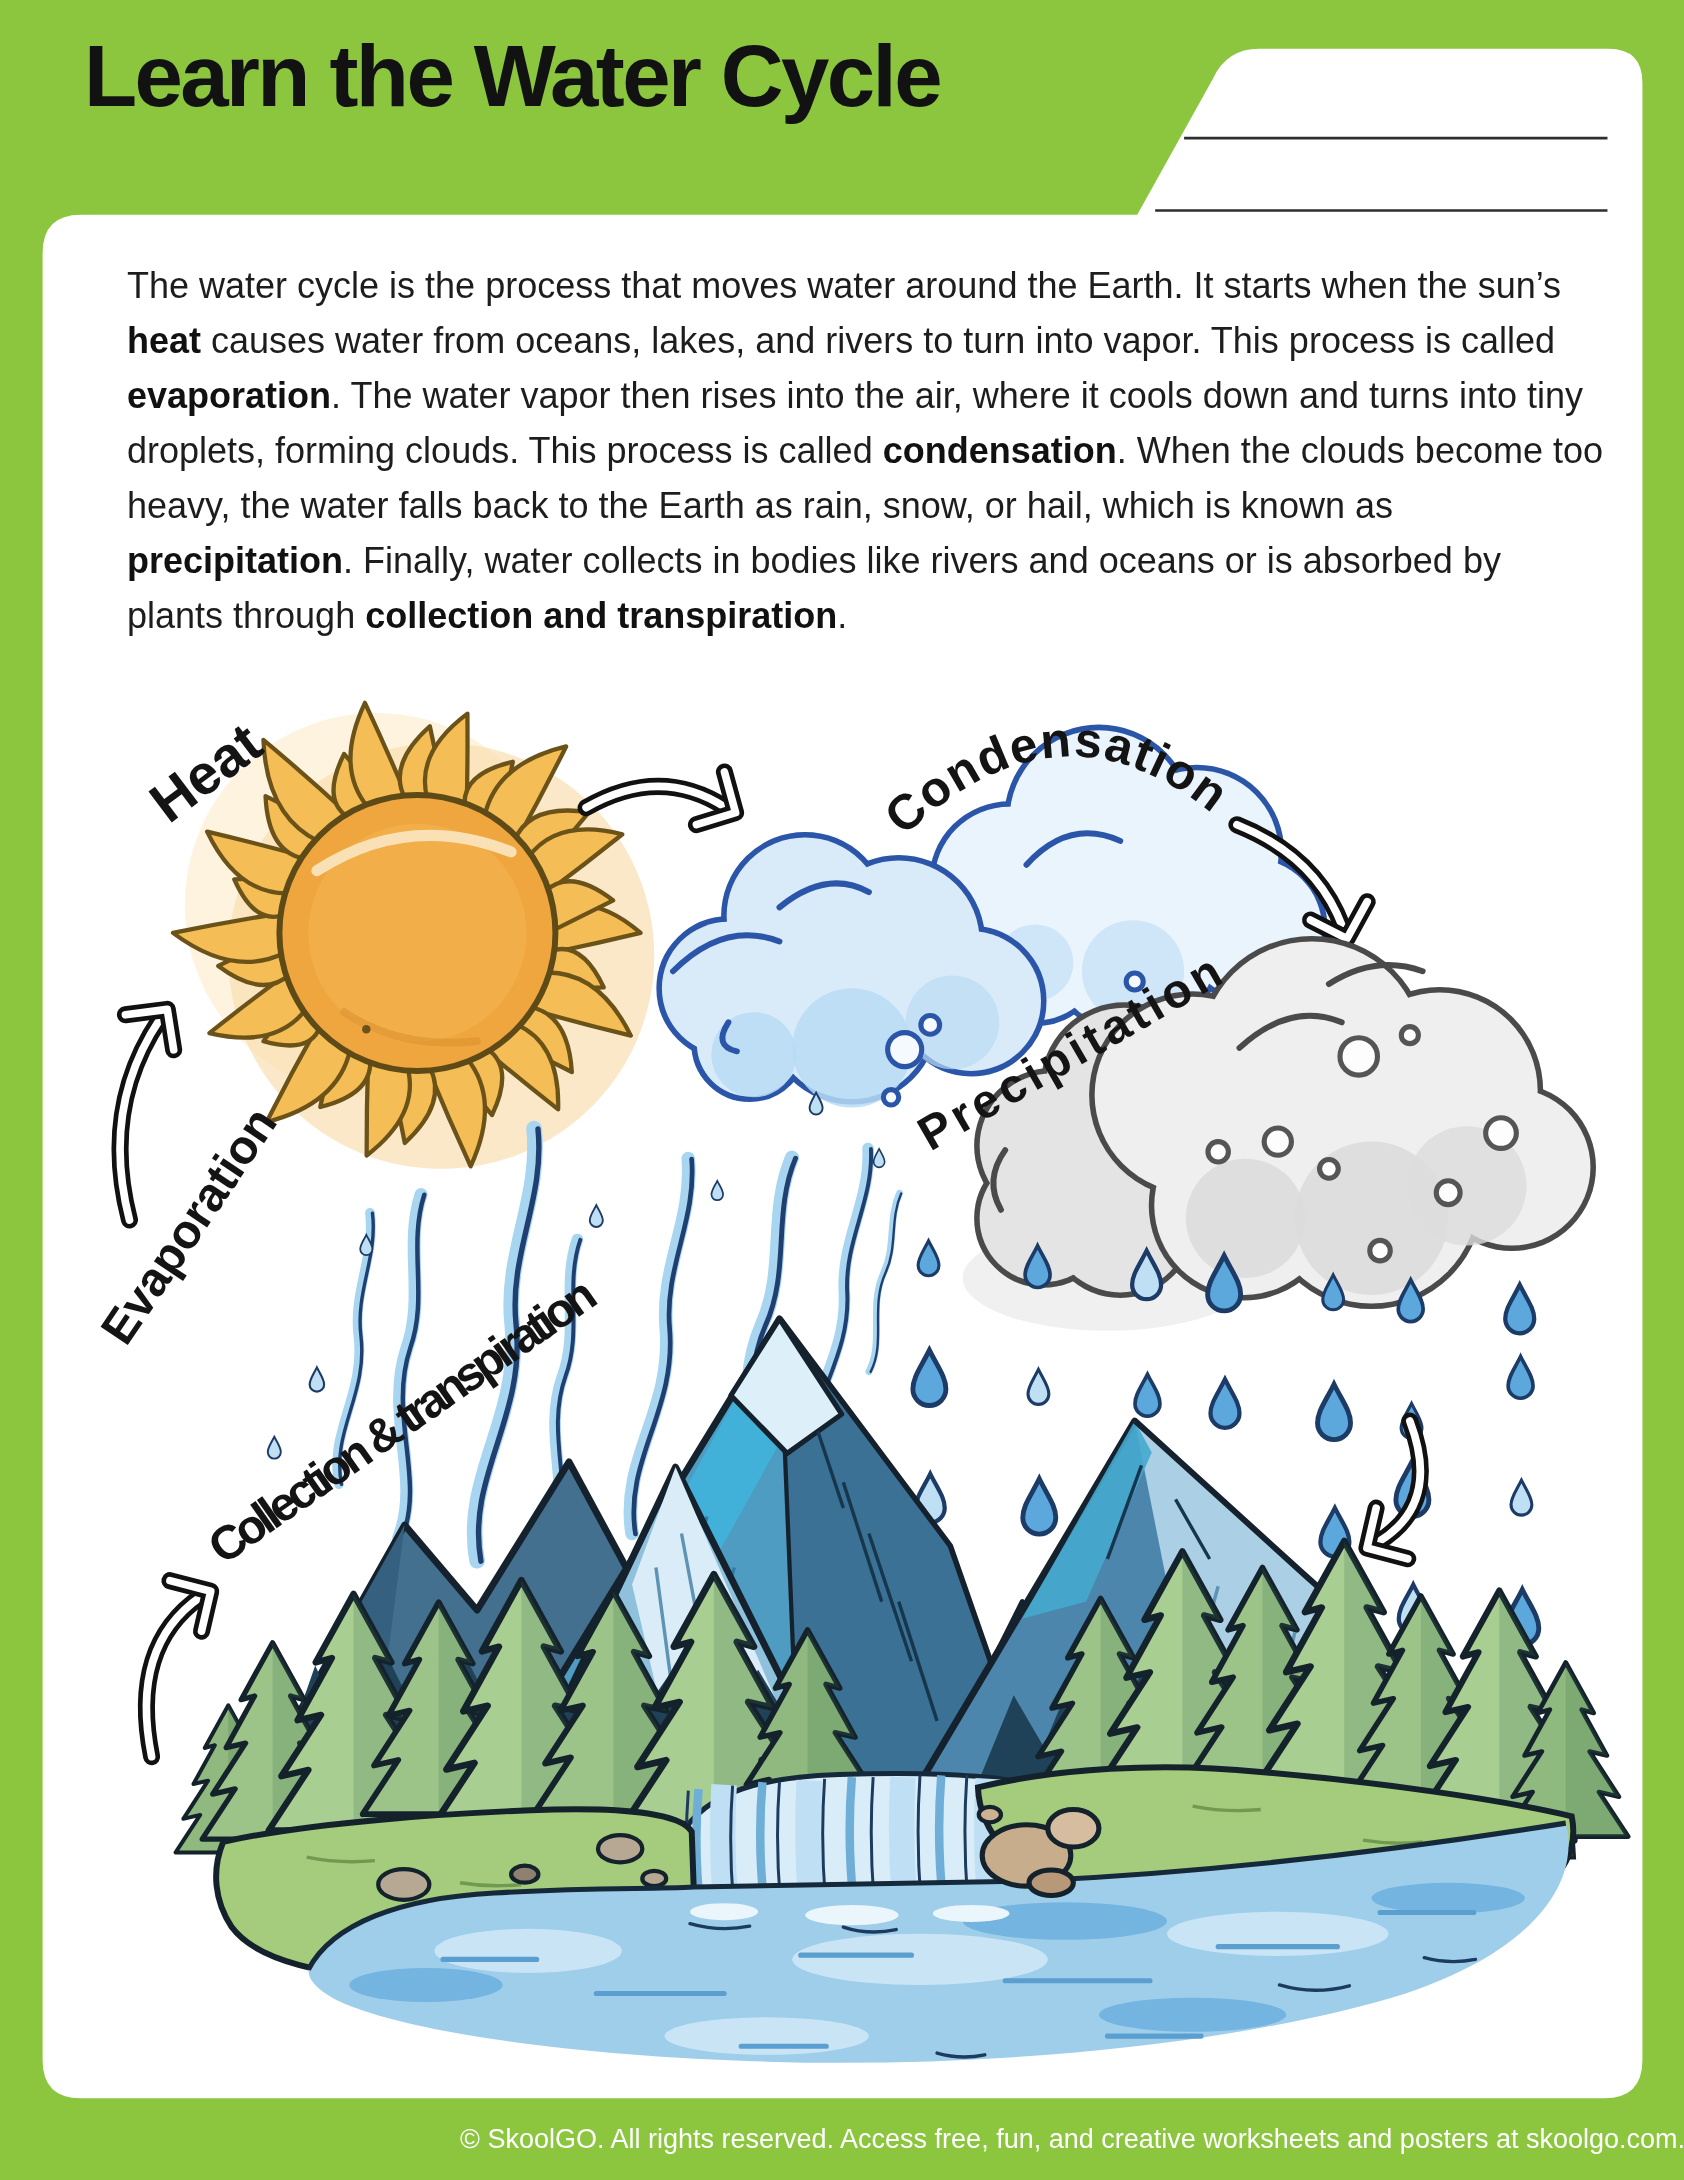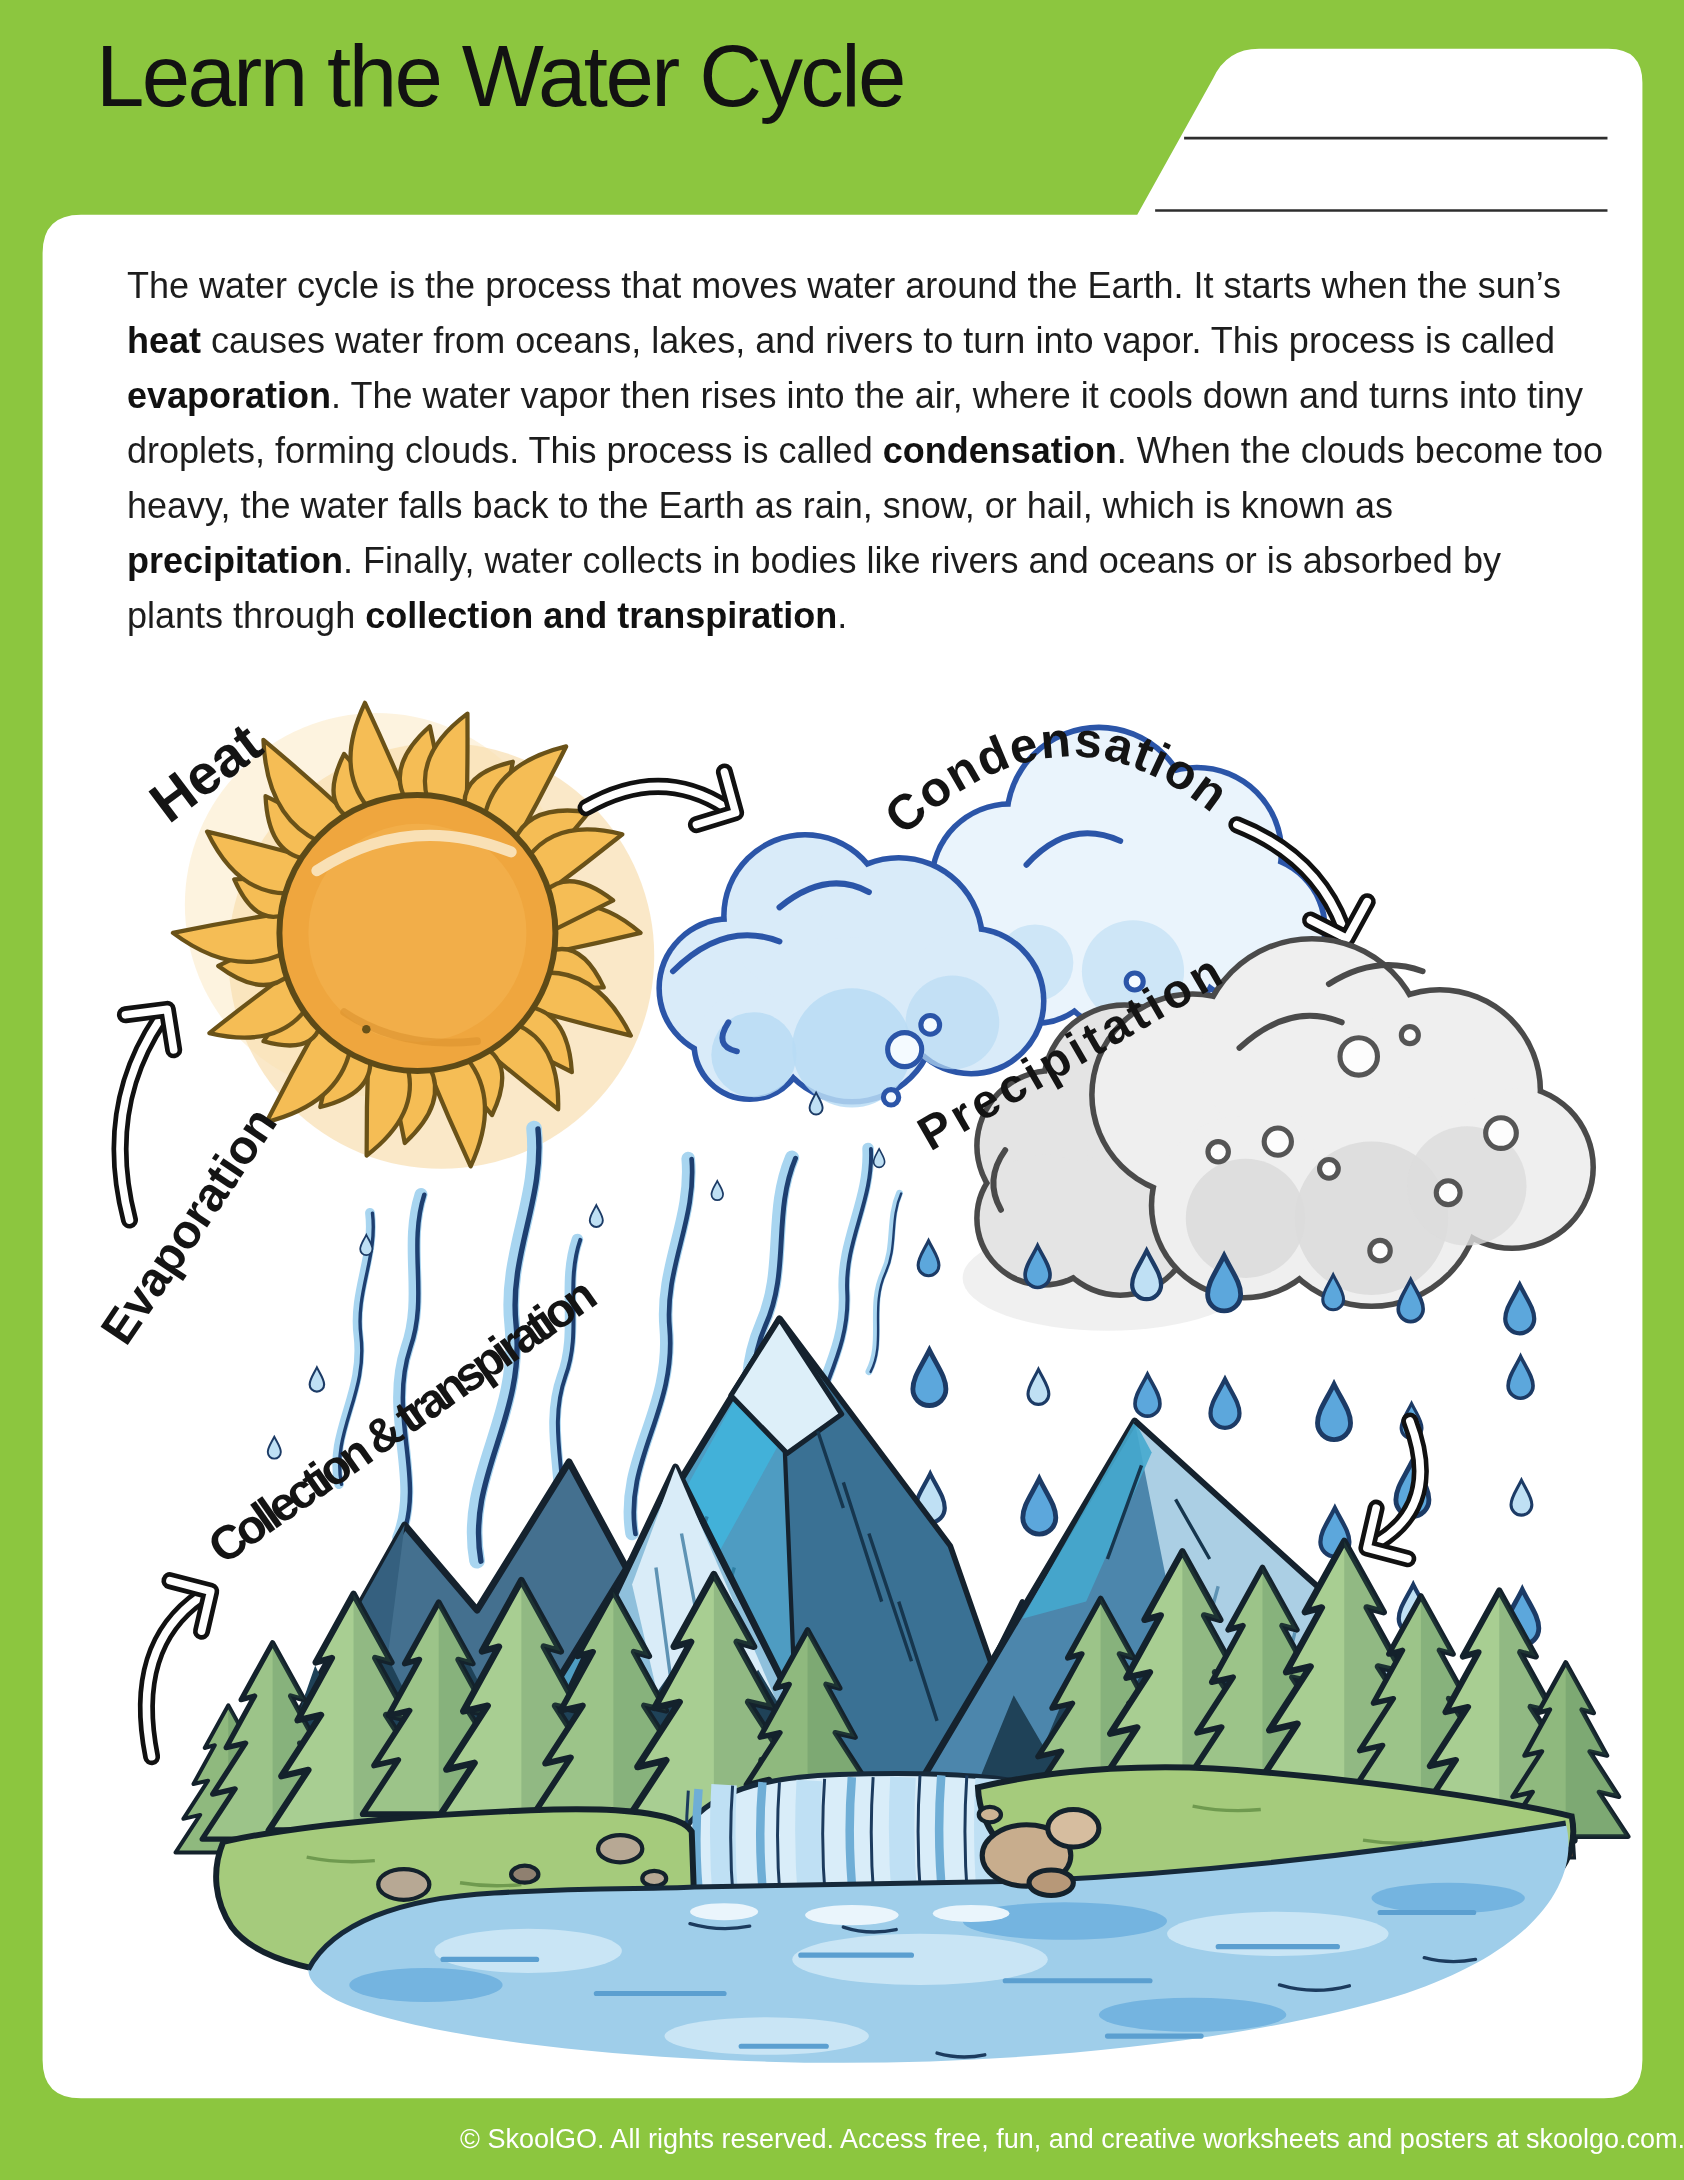--- a/index.html
+++ b/index.html
@@ -1,19 +1,19 @@
 <!DOCTYPE html>
 <html style="font-size:13.6px"><head>
 <meta charset="utf-8">
 <style>
   html,body{margin:0;padding:0;background:#8CC63F;}
   .page{position:relative;width:1685px;height:2181px;background:#8CC63F;overflow:hidden;
         font-family:"Liberation Sans", sans-serif;}
   .page svg.scene{position:absolute;inset:0;width:100%;height:100%;}
-  .page-title{position:absolute;left:96px;top:25.6px;margin:0;font-size:87px;font-weight:400;
+  .page-title{position:absolute;left:84px;top:25.6px;margin:0;font-size:87px;font-weight:700;
         letter-spacing:-2.6px;color:#121212;}
   .intro{position:absolute;left:111px;top:242px;width:1477px;margin:16px;font-size:36px;
         line-height:55px;color:#1d1d1d;}
   .intro b{font-weight:700;color:#111;}
   .footer{position:absolute;left:0;top:2098px;width:100%;height:100px;line-height:83px;
         text-align:right;font-size:27px;color:#ffffff;}
   svg text{font-family:"Liberation Sans", sans-serif;font-weight:700;fill:#141414;}
 </style>
 </head>
 <body>

